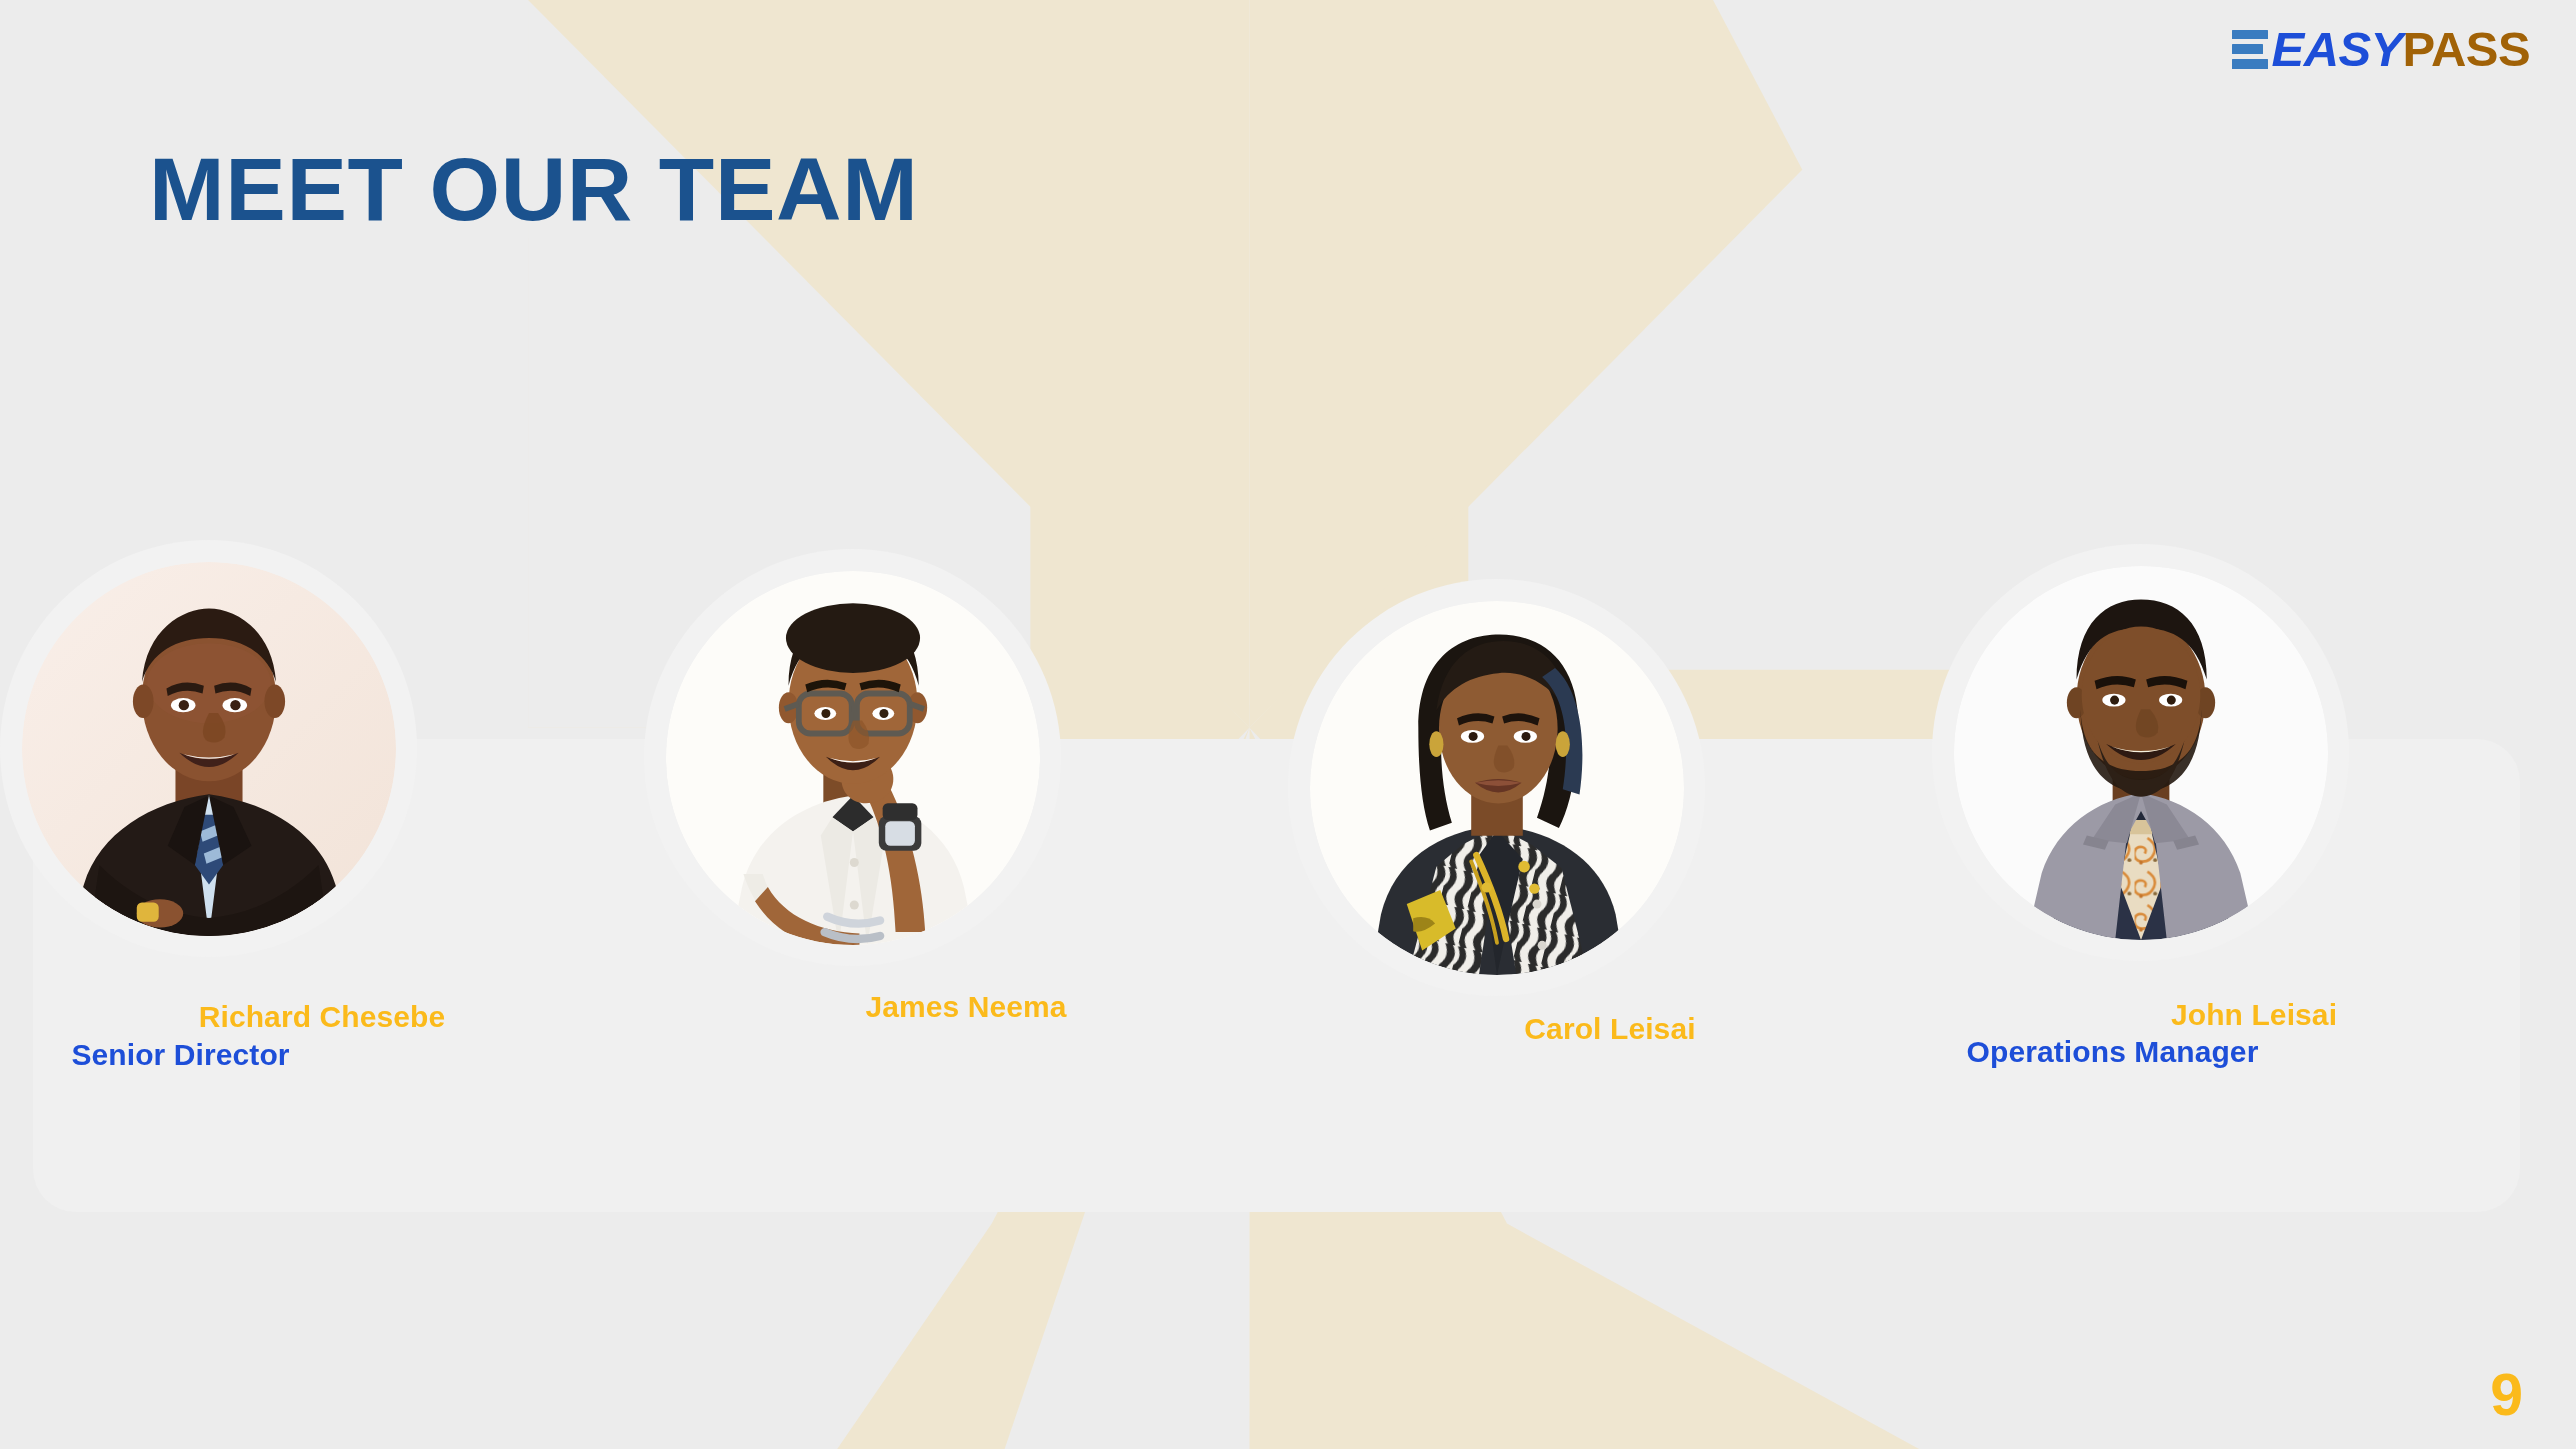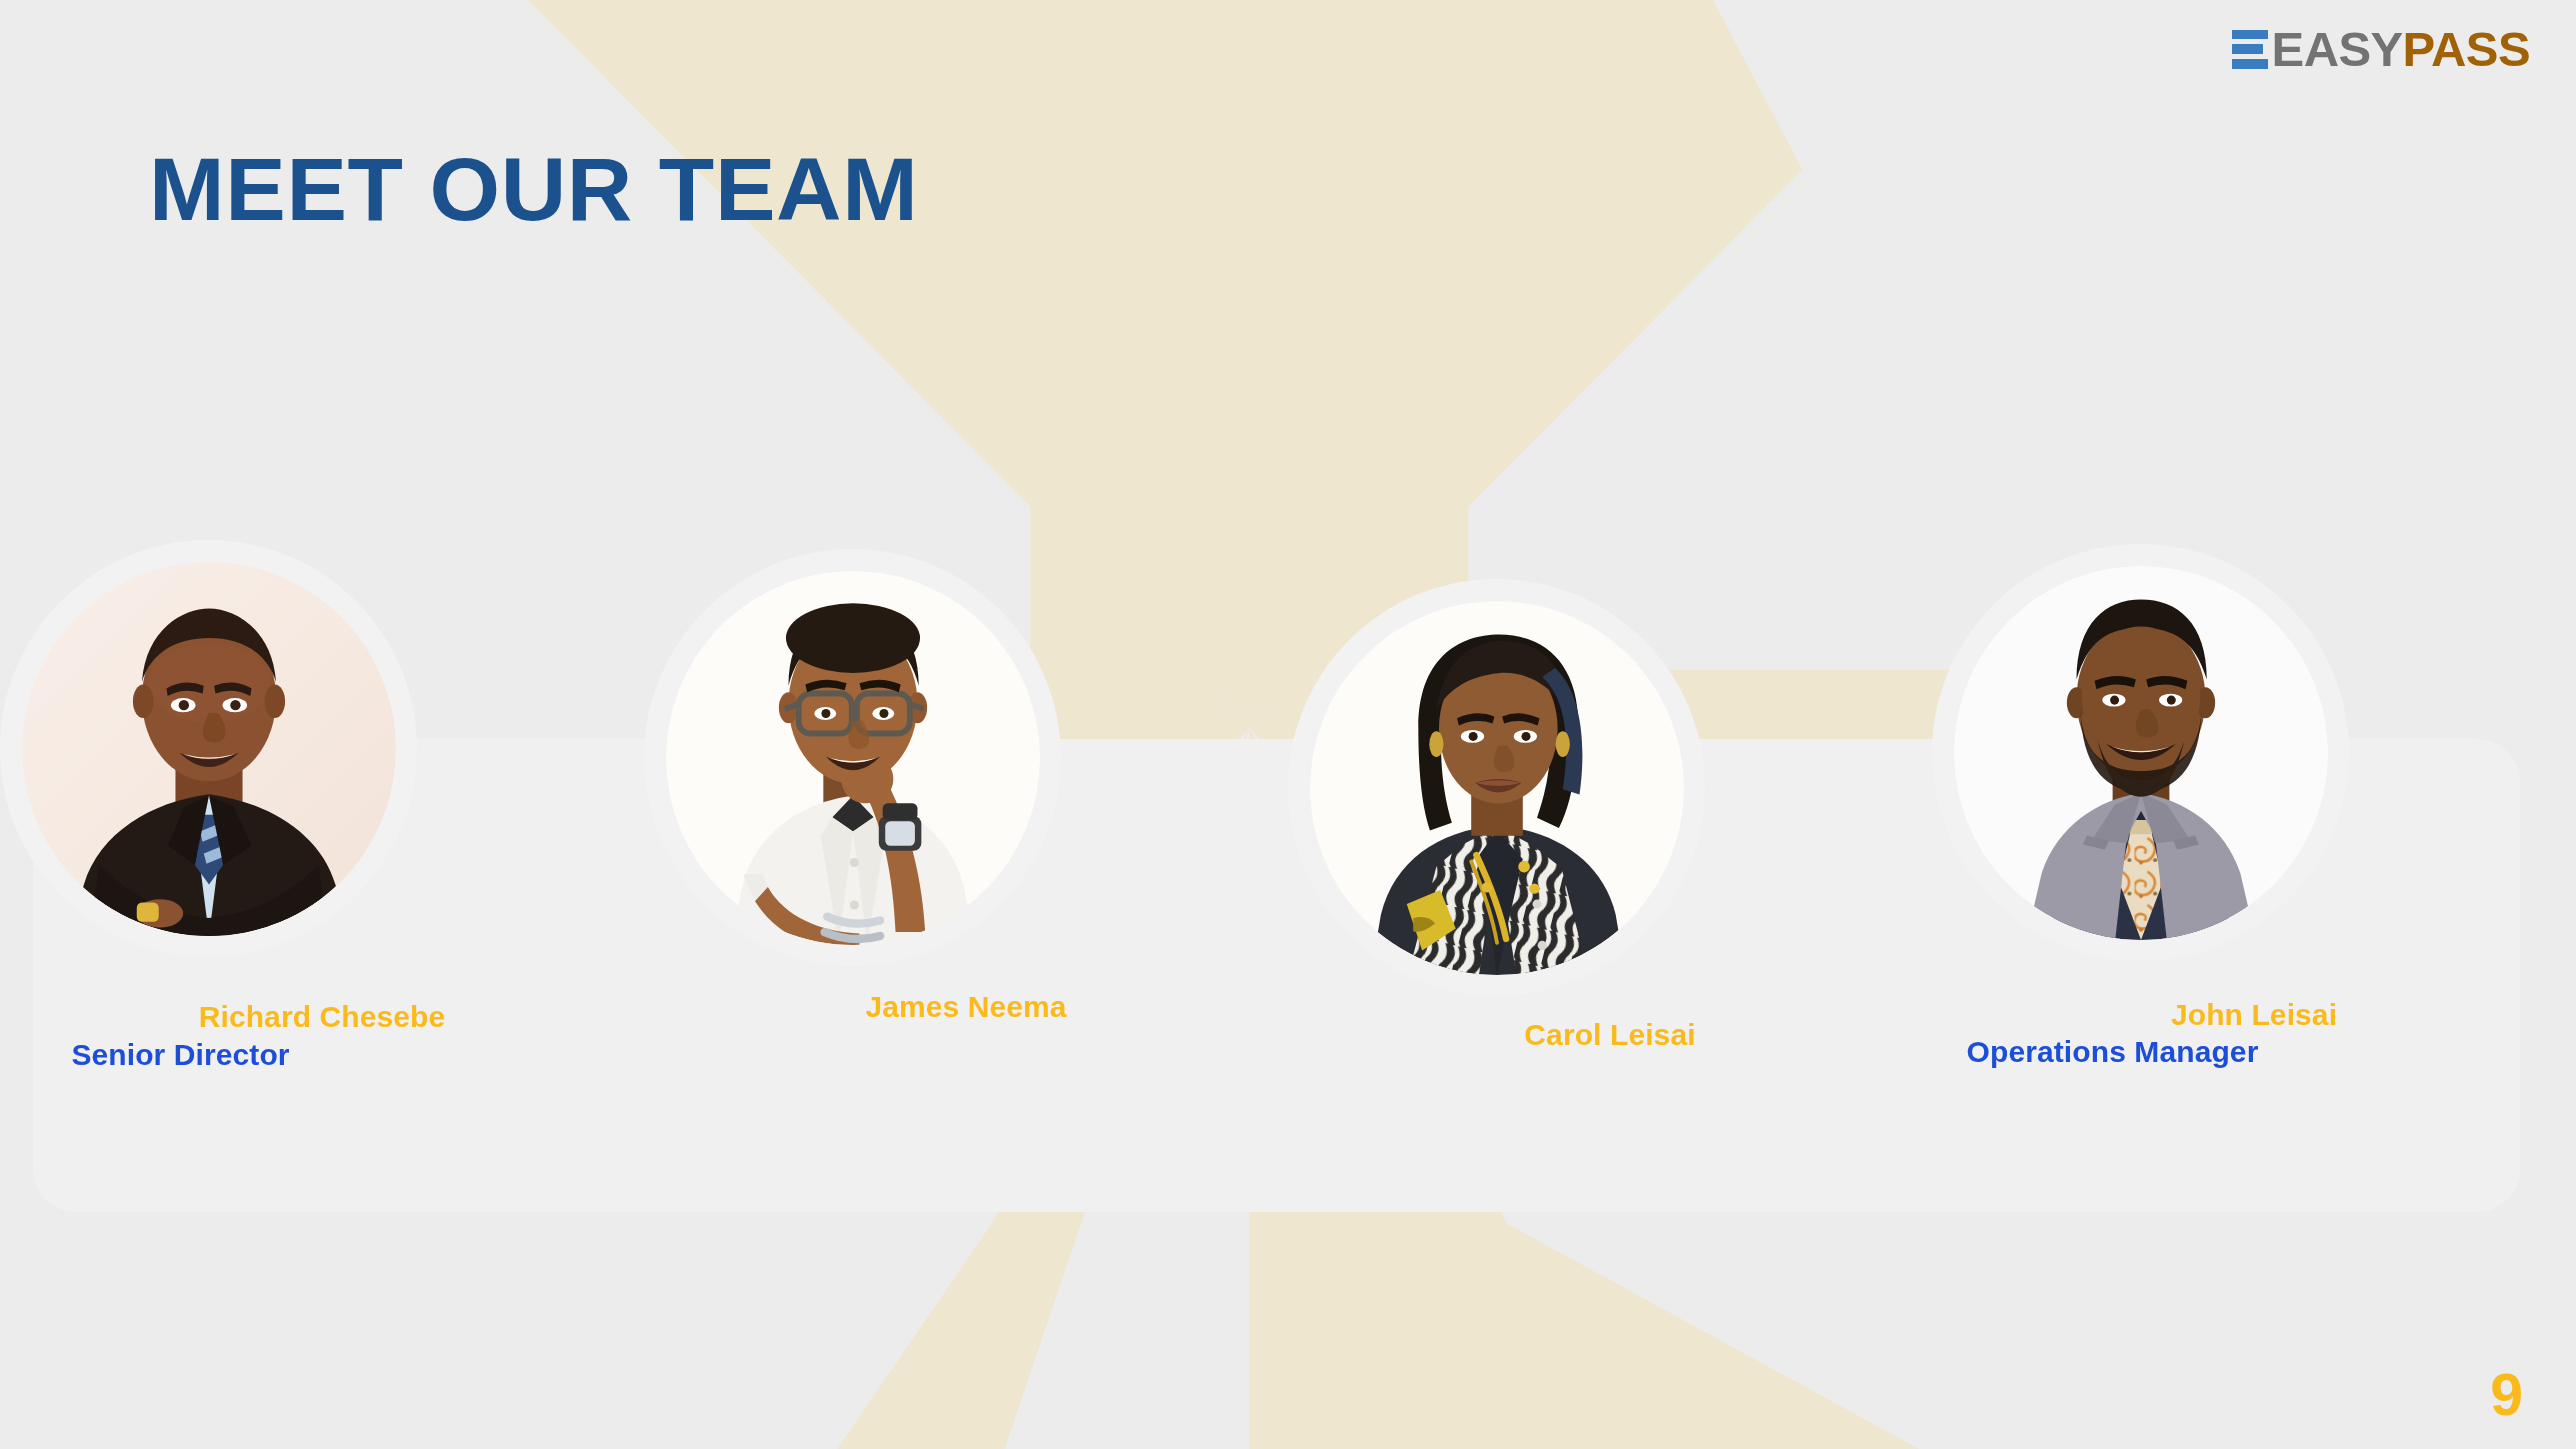--- a/index.html
+++ b/index.html
@@ -16,21 +16,21 @@
 
   
   #logo { position:absolute; top:18px; right:46px; z-index:40;
           display:flex; align-items:center; height:62px; }
   #logo-mark { display:flex; flex-direction:column; justify-content:space-between;
                width:36px; height:39px; margin-right:3.9px; }
   #logo-mark i { display:block; height:9.7px; background:#3a7cc0; border-radius:0.6px; }
   #logo-mark i:nth-child(2){ width:86%; }
   #logo-mark i:nth-child(3){ width:100%; }
   .logo-word { font-size:49px; font-weight:bold; letter-spacing:-0.6px; line-height:1; }
-  #logo-easy { color:#737373; }
+  #logo-easy { color:#1d4ed8;font-style:italic; }
   #logo-pass { color:#a16207; }
 
   
   #page-title {
     position:absolute; left:149px; top:145px; z-index:30;
     font-size:89px; font-weight:bold; color:#1b528e;
     letter-spacing:0.6px; line-height:1;
     transform:scaleX(1.02); transform-origin:left center;
     white-space:nowrap;
   }
@@ -69,21 +69,21 @@
     text-align:center; line-height:1.12; max-width:361px; letter-spacing:0.1px;
   }
 
   
   .member.m1 .avatar-wrap { margin-top:5.2px; }
   .member.m2 .avatar-wrap { margin-top:14px; }
   .member.m3 .avatar-wrap { margin-top:44px; }
   .member.m4 .avatar-wrap { margin-top:9px; }
   .member.m1 .member-name { margin-top:43px; }
   .member.m2 .member-name { margin-top:24px; }
-  .member.m3 .member-name { margin-top:22px; }
+  .member.m3 .member-name { margin-top:16px; }
   .member.m4 .member-name { margin-top:37px; }
 
   
   #page-number {
     position:absolute; right:53px; bottom:24.5px; z-index:40;
     font-size:59px; font-weight:bold; color:#fbba1b; line-height:1;
   }
 </style>
 </head>
 <body>

